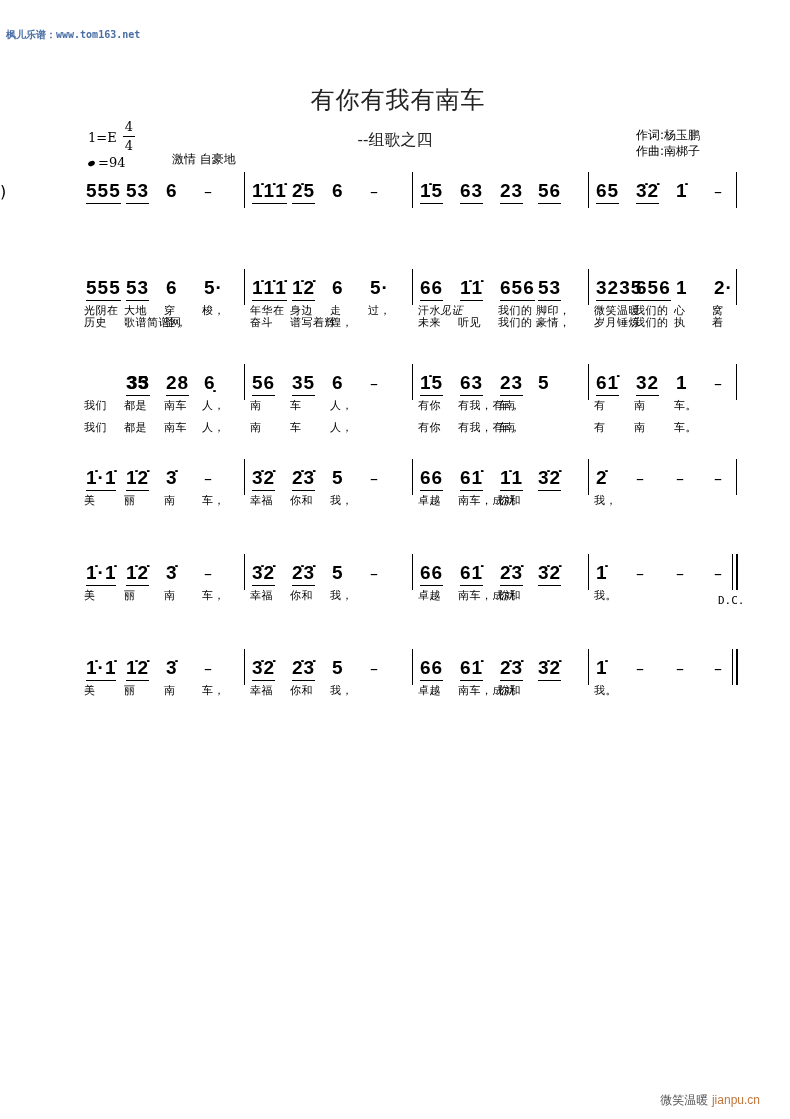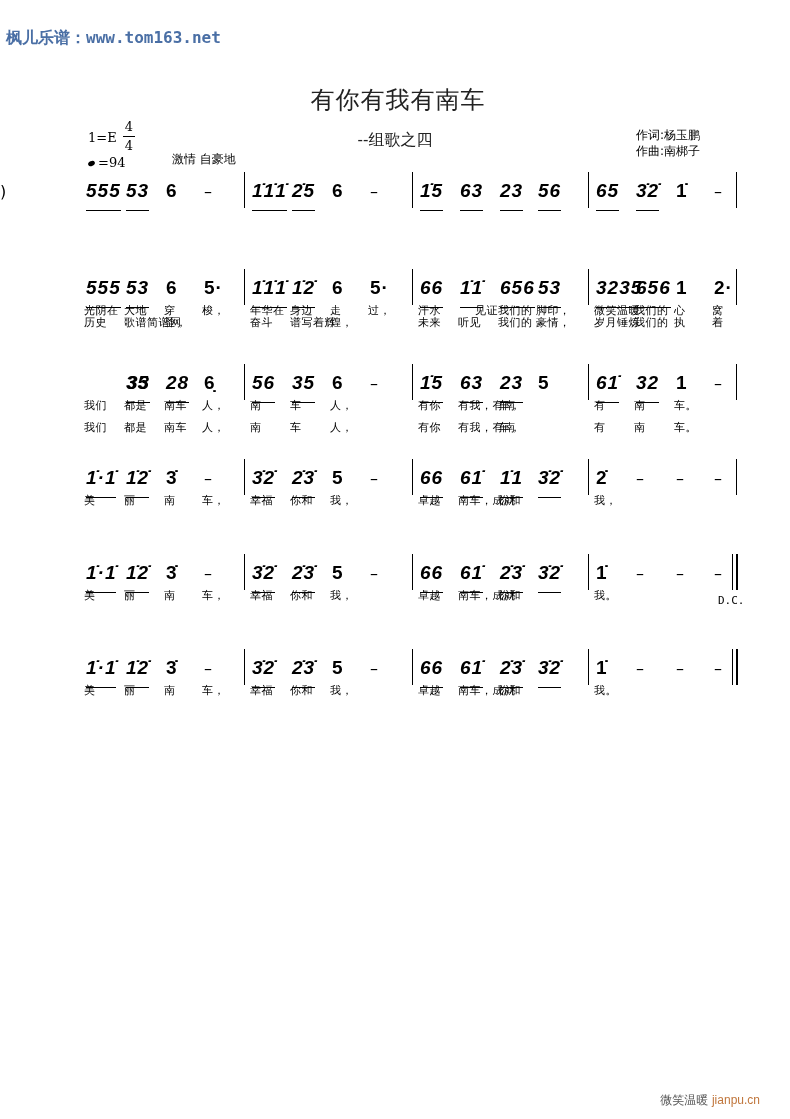--- a/index.html
+++ b/index.html
@@ -1,40 +1,40 @@
 <!DOCTYPE html>
 <html><head>
 <meta charset="utf-8">
 <style>
   html, body { margin: 0; padding: 0; background: #ffffff; }
   body { width: 790px; height: 1119px; position: relative; overflow: hidden;
          font-family: "DejaVu Sans", sans-serif; color: #000; }
   .abs { position: absolute; }
-  .site-header { left: 6px; top: 28px; font-size: 16px; font-weight: bold; color: #4a6fa5;
+  .site-header { left: 6px; top: 28px; font-size: 10px; font-weight: bold; color: #4a6fa5;
                  font-family: "DejaVu Sans Mono", monospace; letter-spacing: 0px; }
   .site-header .cn { font-family: "DejaVu Sans", sans-serif; }
   .title { left: 0; width: 796px; top: 84px; text-align: center; font-size: 24px;
            font-family: "DejaVu Serif", serif; color: #222; font-weight: normal; letter-spacing: 1px; }
   .subtitle { left: 0; width: 790px; top: 130px; text-align: center; font-size: 16px;
               font-family: "DejaVu Serif", serif; color: #222; }
   .key { left: 88px; top: 130px; font-size: 13px; font-family: "DejaVu Serif", serif; }
   .timesig { left: 122px; top: 118px; width: 14px; font-size: 13px; font-family: "DejaVu Serif", serif;
              text-align: center; line-height: 18px; }
   .timesig .line { border-top: 1px solid #000; height: 0; margin: 0 1px; }
   .tempo { left: 88px; top: 155px; font-size: 13px; font-family: "DejaVu Serif", serif; }
   .tempo .note-icon { display: inline-block; width: 7px; height: 5px; background: #000;
                       border-radius: 50%; transform: rotate(-25deg); margin-right: 3px; vertical-align: middle; }
   .mood { left: 172px; top: 151px; font-size: 12px; }
   .credits { left: 636px; top: 127px; font-size: 12px; line-height: 16px; }
 
   .bar-line { width: 1px; background: #000; }
   .bar-line.thick { width: 2px; }
   .beat { position: absolute; font-size: 19px; font-weight: bold; font-family: "Liberation Sans", sans-serif;
           letter-spacing: 1px; text-align: center; line-height: 22px; }
-  .beat.ul { border-bottom: 1.5px solid #000; padding-bottom: 8px; font-style: italic; }
+  .beat.ul { border-bottom: 1.5px solid #000; padding-bottom: 1px; }
   .dash { position: absolute; font-size: 16px; font-weight: normal; }
   .lyric { position: absolute; font-size: 11px; white-space: pre; letter-spacing: 0.5px; }
   .dc { position: absolute; font-size: 11px; font-family: "DejaVu Sans Mono", monospace; }
   .footer-logo { right: 30px; top: 1092px; font-size: 12px; color: #555; }
   .footer-logo .en { color: #c0763c; font-family: "Liberation Sans", sans-serif; }
 </style>
 </head>
 <body>
 
 <div class="abs site-header">
@@ -106,21 +106,21 @@
       <div class="abs bar-line" style="left: 736px; top: 269px; height: 36px;"></div>
       <div class="lyric" style="left: 84px; top: 303px;">光阴在</div>
       <div class="lyric" style="left: 124px; top: 303px;">大地</div>
       <div class="lyric" style="left: 164px; top: 303px;">穿</div>
       <div class="lyric" style="left: 202px; top: 303px;">梭，</div>
       <div class="lyric" style="left: 250px; top: 303px;">年华在</div>
       <div class="lyric" style="left: 290px; top: 303px;">身边</div>
       <div class="lyric" style="left: 330px; top: 303px;">走</div>
       <div class="lyric" style="left: 368px; top: 303px;">过，</div>
       <div class="lyric" style="left: 418px; top: 303px;">汗水</div>
-      <div class="lyric" style="left: 475px; top: 303px;">见证</div>
+      <div class="lyric" style="left: 440px; top: 303px; font-style: italic;">见证</div>
       <div class="lyric" style="left: 498px; top: 303px;">我们的</div>
       <div class="lyric" style="left: 536px; top: 303px;">脚印，</div>
       <div class="lyric" style="left: 594px; top: 303px;">微笑温暖</div>
       <div class="lyric" style="left: 634px; top: 303px;">我们的</div>
       <div class="lyric" style="left: 674px; top: 303px;">心</div>
       <div class="lyric" style="left: 712px; top: 303px;">窝</div>
       <div class="lyric" style="left: 84px; top: 315px;">历史</div>
       <div class="lyric" style="left: 124px; top: 315px;">歌谱简谱网</div>
       <div class="lyric" style="left: 164px; top: 315px;">圣，</div>
       <div class="lyric" style="left: 202px; top: 315px;"></div>

